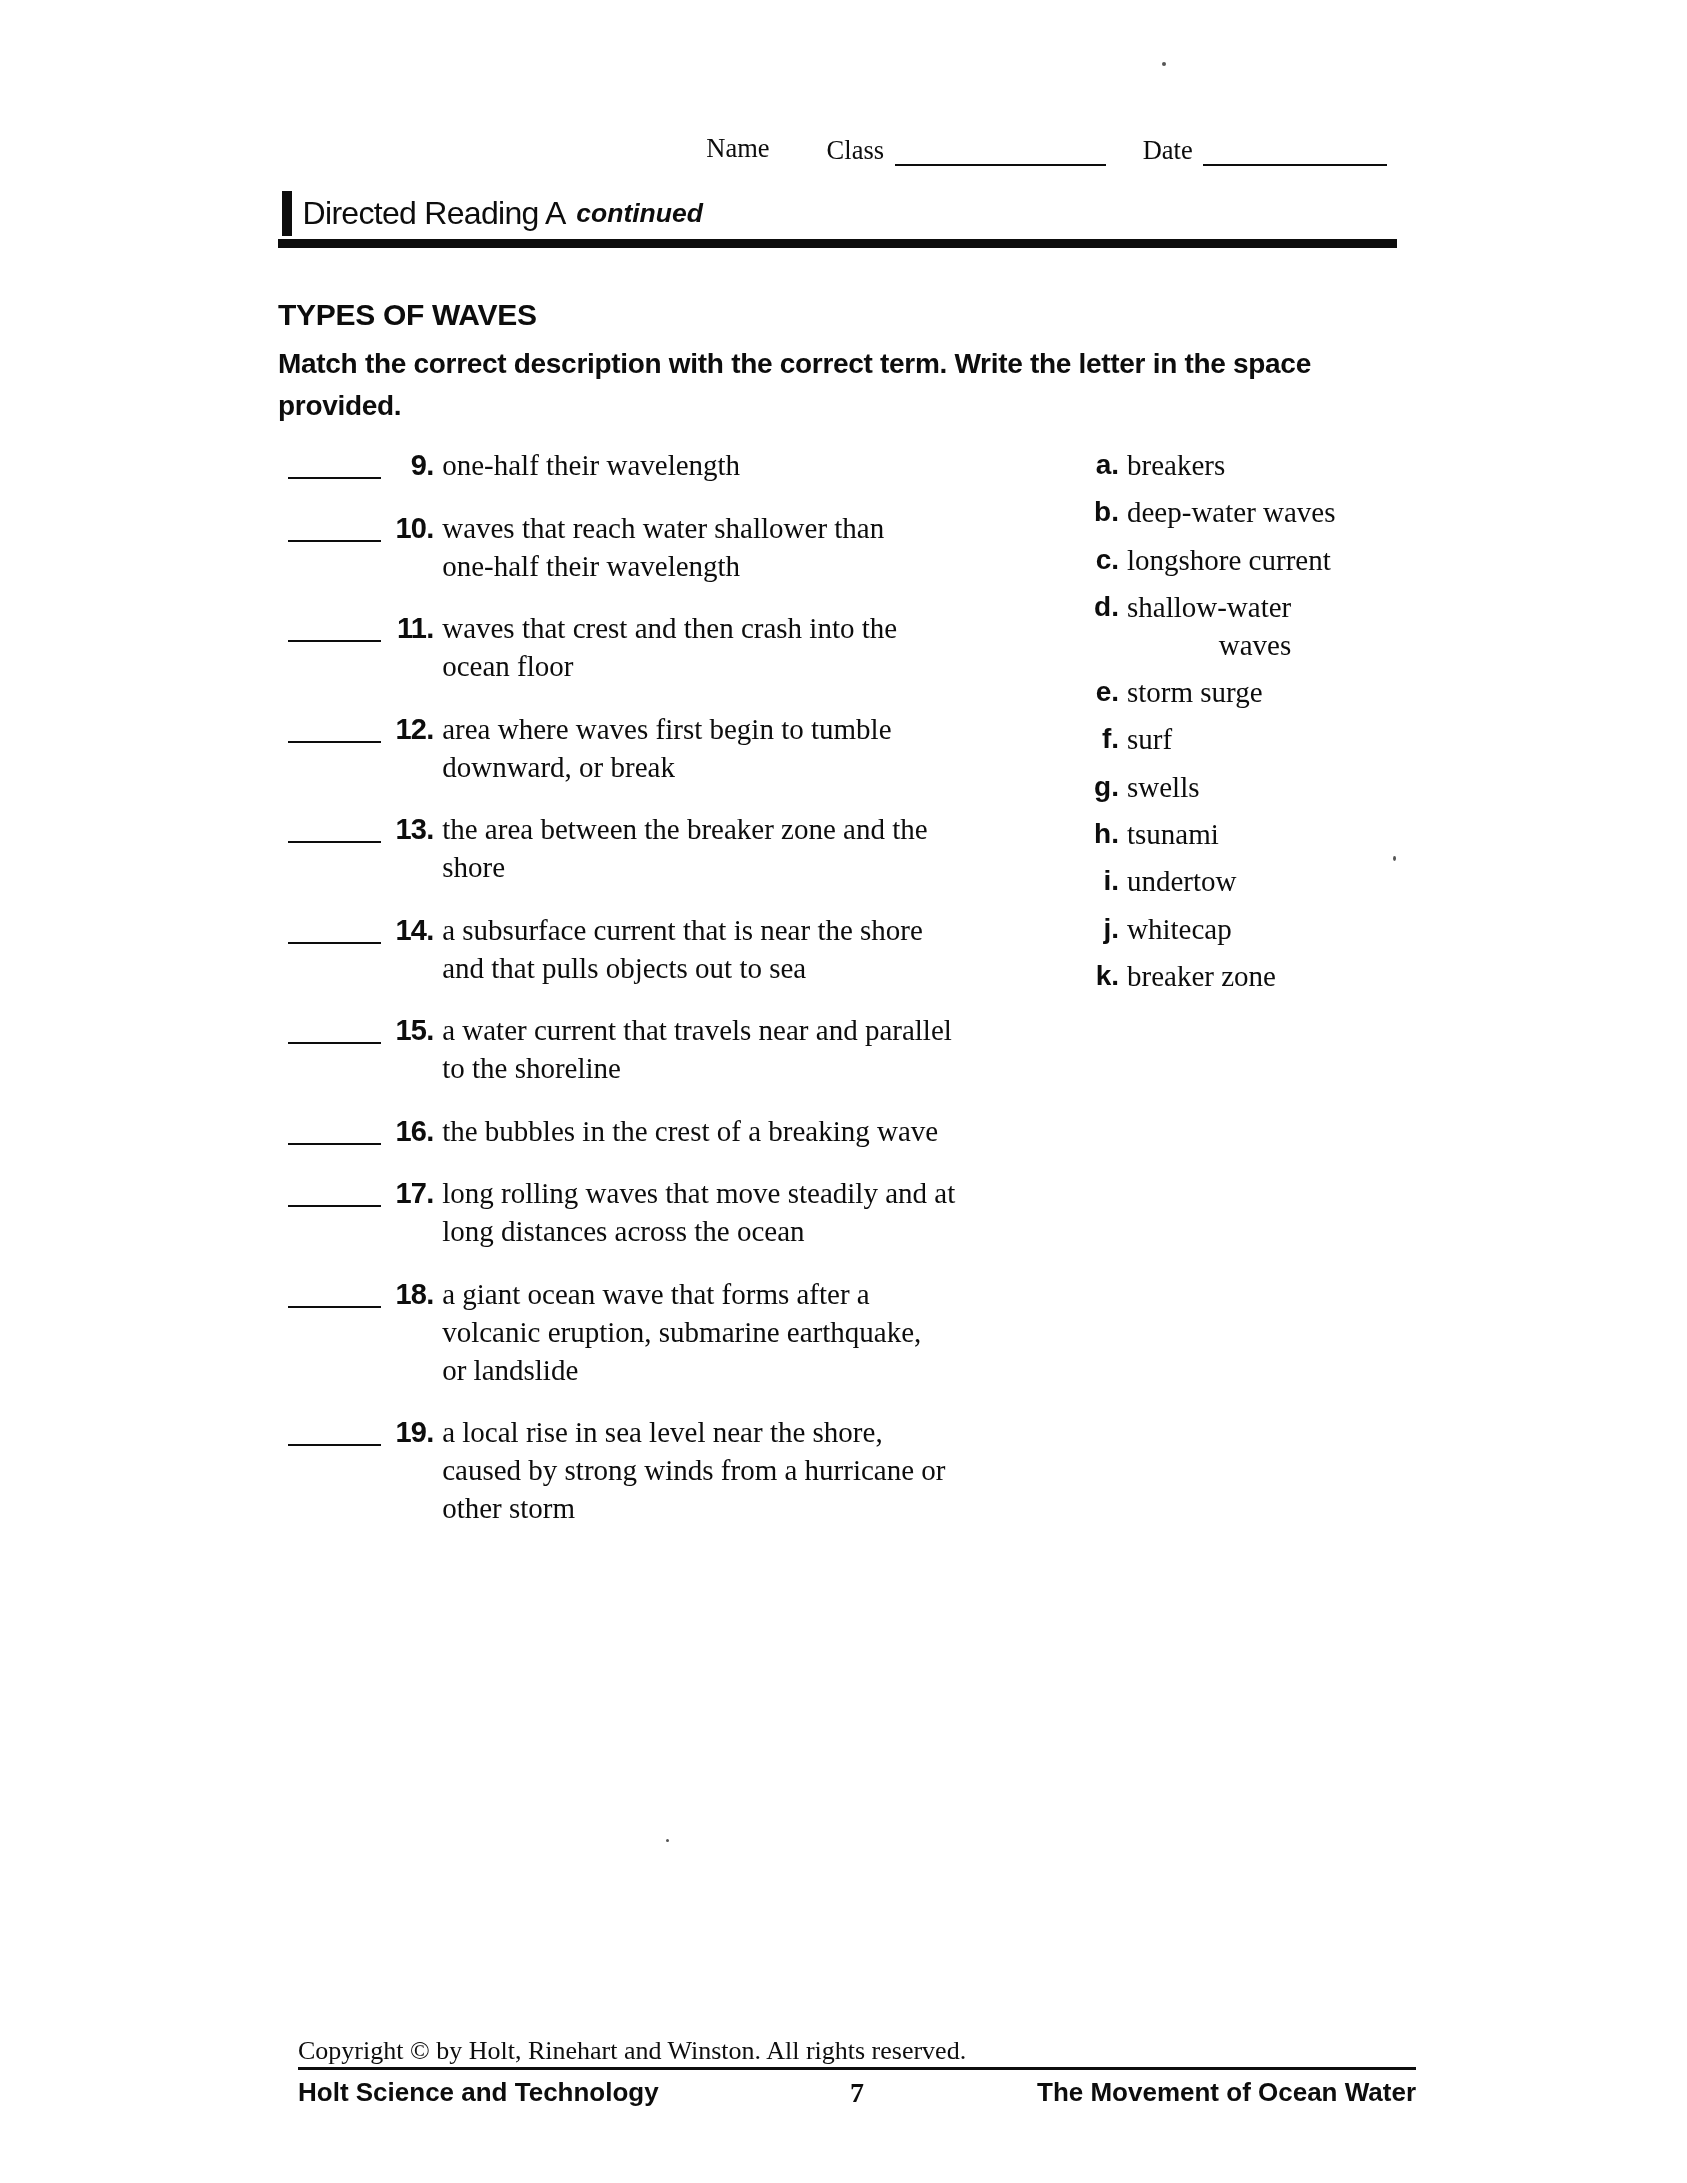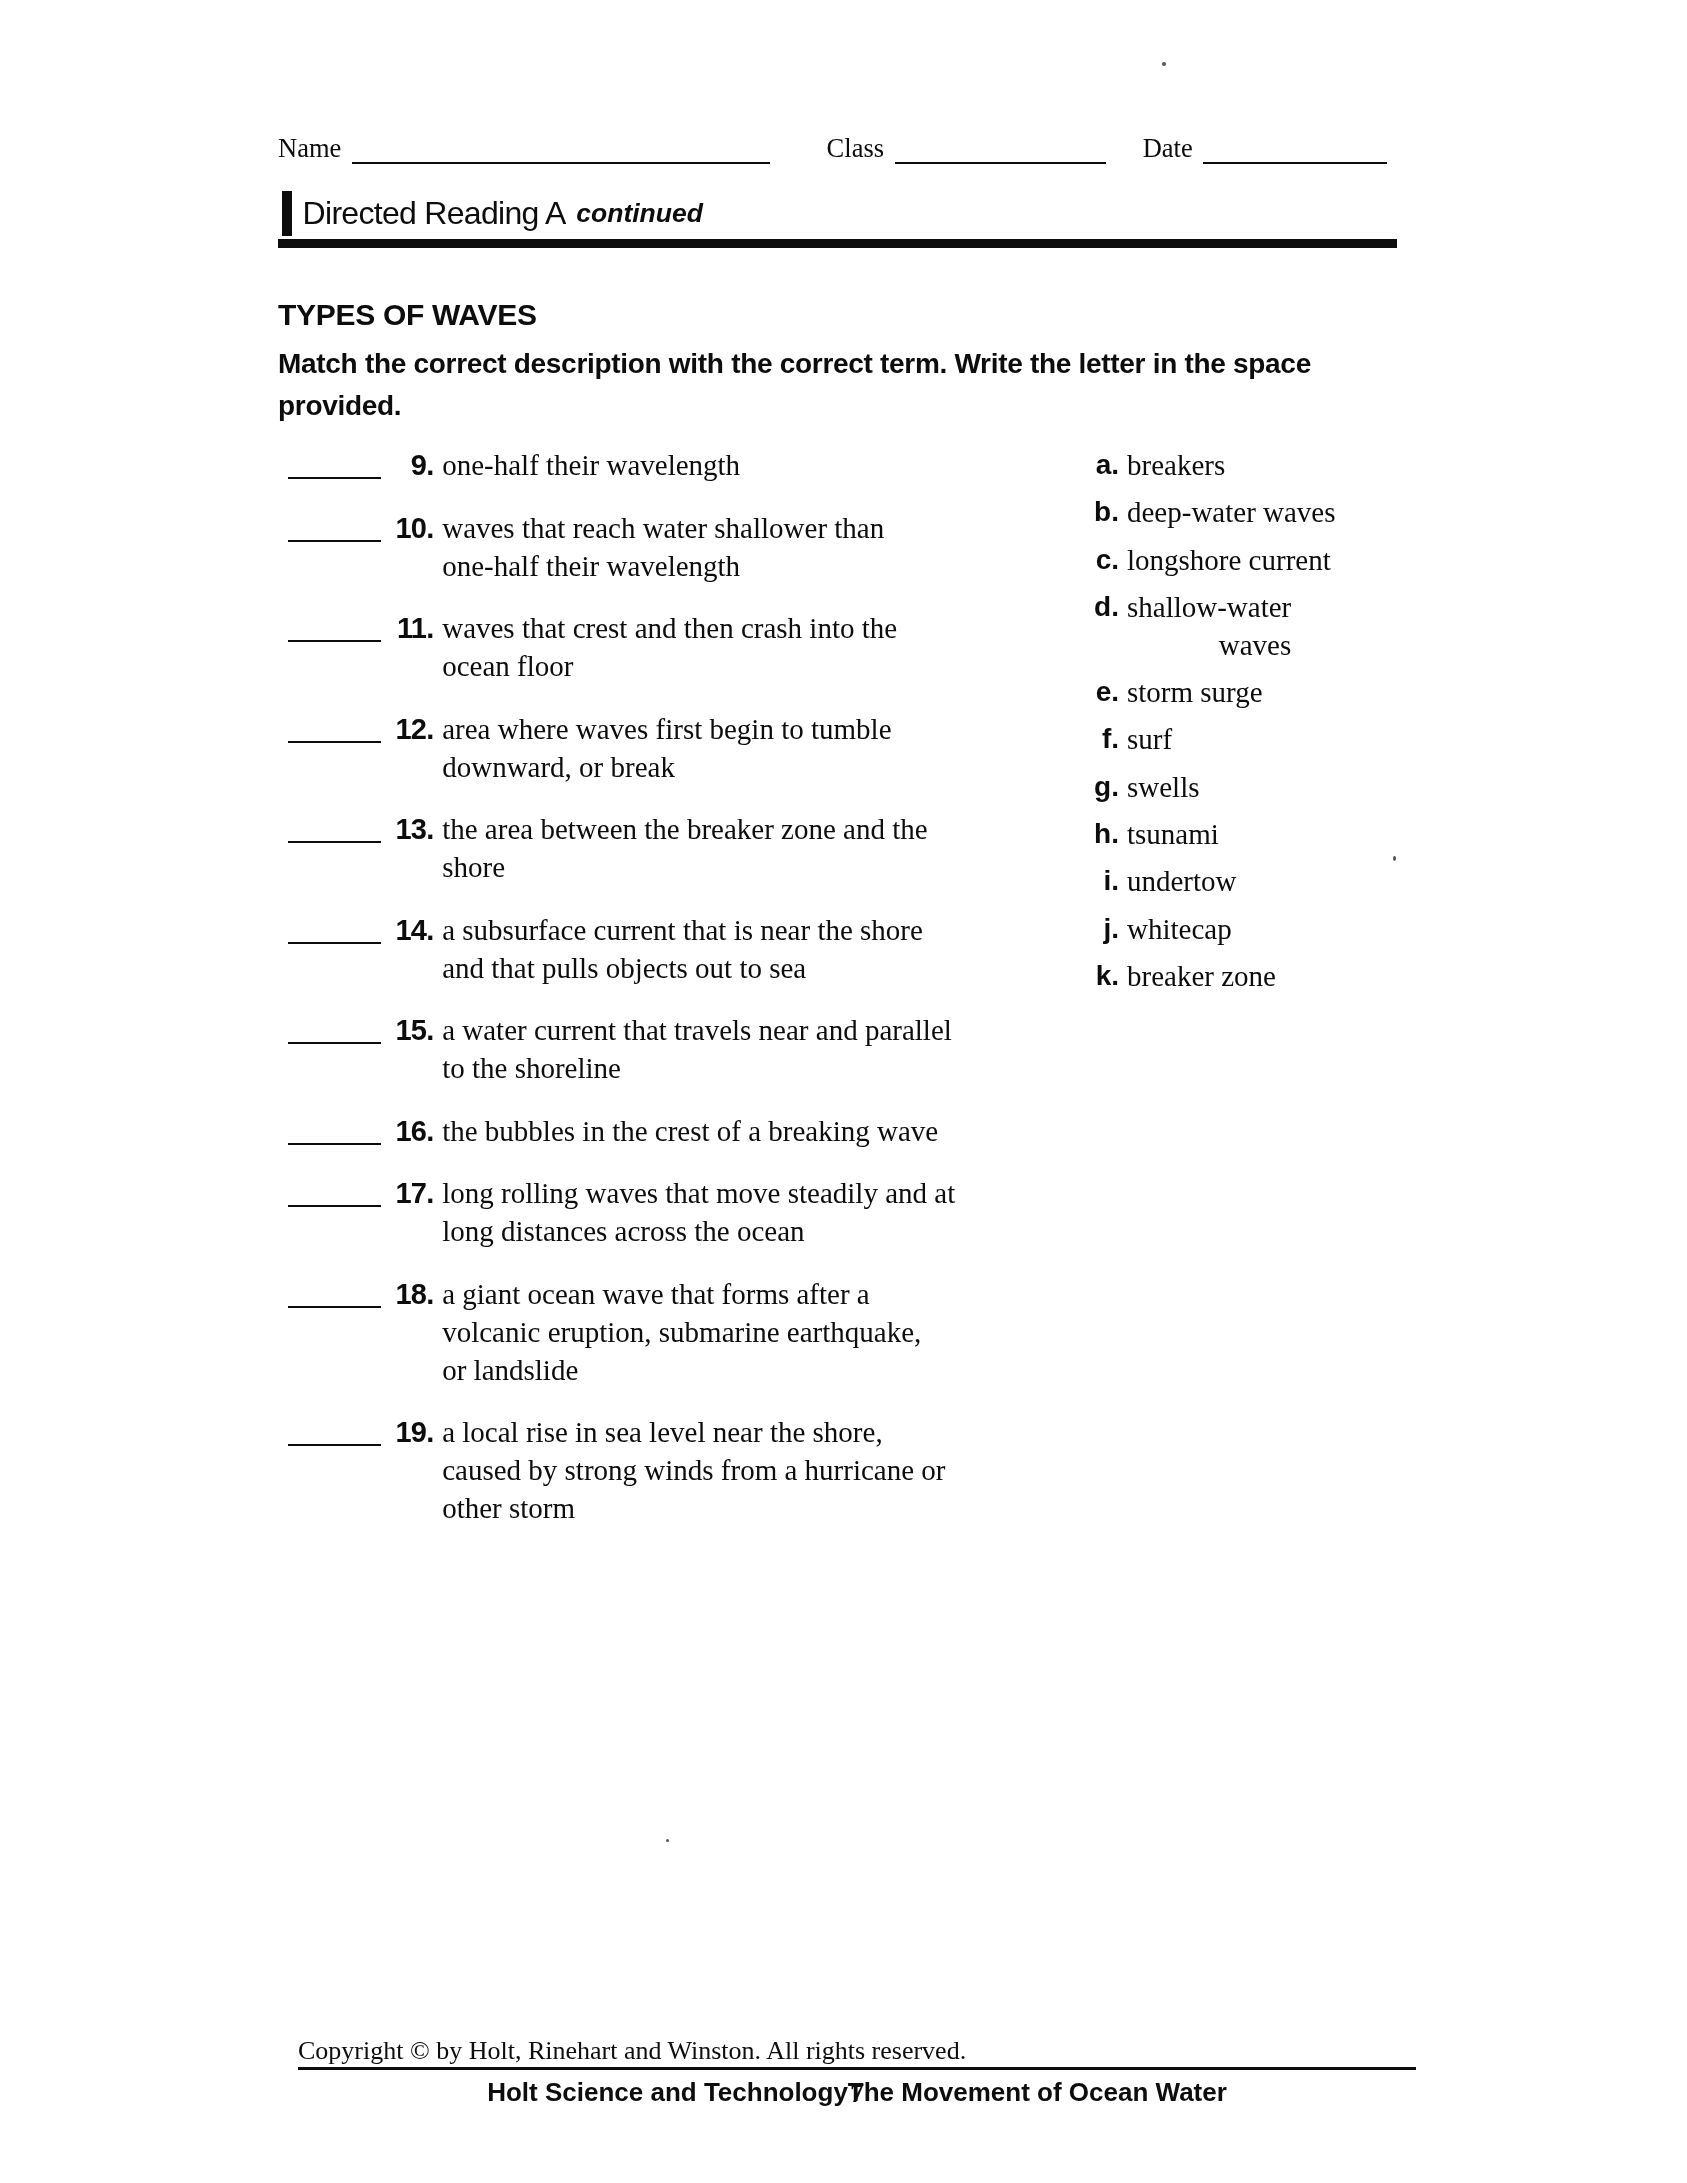--- a/index.html
+++ b/index.html
@@ -13,21 +13,21 @@
     overflow:hidden;
   }
 
   
   .header-fields {
     position:absolute; top:132px; left:278px; width:1109px;
     display:flex; align-items:flex-end;
     font-size:26.5px;
   }
   .field { display:flex; align-items:flex-end; }
-  .field-name  { width:495px; }
+  .field-name  { width:495px;flex-direction:column; }
   .field-class { width:281px; margin-left:57px; }
   .field-date  { width:246px; margin-left:37px; }
   .field-label { line-height:32px; white-space:nowrap; }
   .field-line  { flex:1; height:26.5px; border-bottom:2.6px solid #0d0d0d; margin-left:10.6px; }
 
   
   .title-block {
     position:absolute; top:191px; left:282px;
     display:flex; align-items:center;
     font-family:"Liberation Sans", sans-serif;
@@ -81,21 +81,21 @@
   }
   .opt-text { margin-left:8px; font-size:29px; line-height:38px; }
   .opt-line { display:block; white-space:nowrap;text-align:right; }
 
   
   .footer { position:absolute; top:2038px; left:298px; width:1118px; }
   .copyright { font-size:26px; line-height:26.5px; }
   .footer-rule { margin-top:2.6px; height:3.3px; background:#0d0d0d; }
   .footer-row {
     position:relative; margin-top:6.6px;
-    display:flex; justify-content:center; align-items:flex-start;
+    display:flex; justify-content:space-between; align-items:flex-start;
     font-family:"Liberation Sans", sans-serif; font-weight:bold; font-size:26px;
   }
   .page-number {
     position:absolute; left:0; right:0; text-align:center;
     font-family:"Liberation Serif", serif; font-weight:bold; font-size:28px;
   }
 
   
   .speck { position:absolute; background:#555; border-radius:50%; }
   .speck-1 { width:4px; height:4px; left:1162px; top:62px; }

